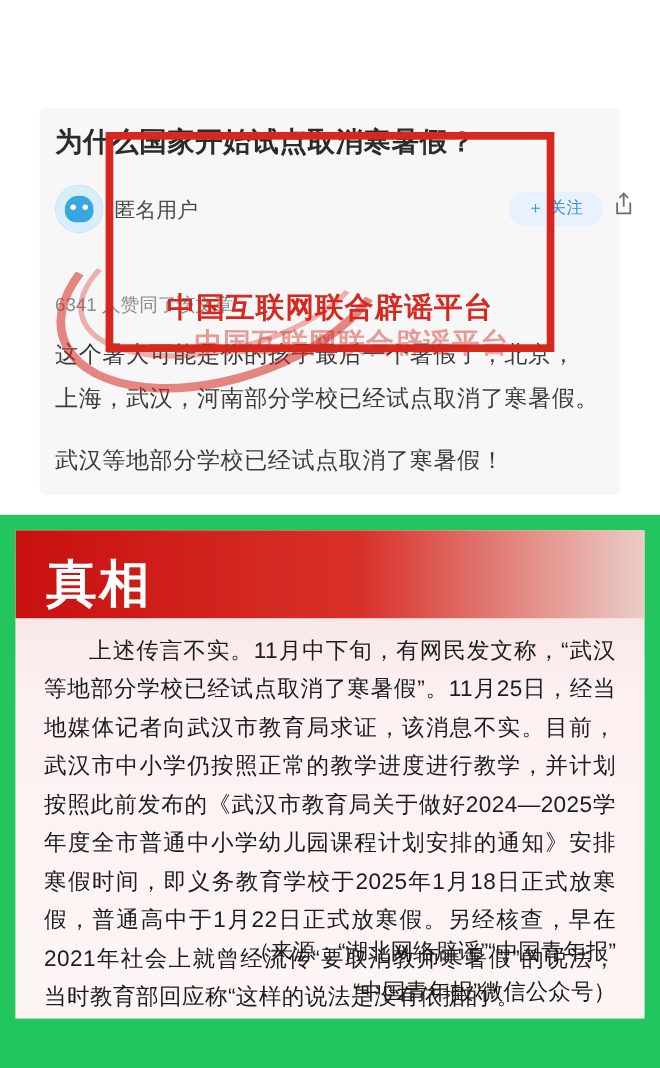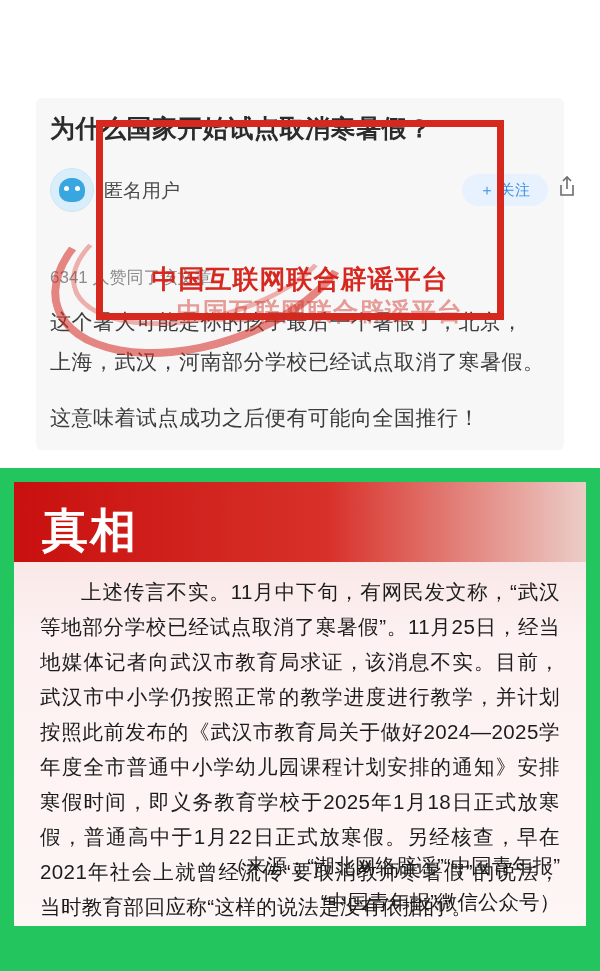--- a/index.html
+++ b/index.html
@@ -301,21 +301,21 @@
             <path d="M6 6 L10 2 L14 6" stroke="#6b6b6b" stroke-width="1.6" fill="none"></path>
             <path d="M4 10 L4 20 L16 20 L16 10" stroke="#6b6b6b" stroke-width="1.6" fill="none"></path>
           </svg>
         </div>
       </div>
 
       <div class="likes-line">6341 人赞同了该文章</div>
 
       <div class="body-line l1">这个暑大可能是你的孩子最后一个暑假了，北京，</div>
       <div class="body-line l2">上海，武汉，河南部分学校已经试点取消了寒暑假。</div>
-      <div class="body-line l3">这意味着试点成功之后便有可能向全国推行！</div>
+      <div class="body-line l3">武汉等地部分学校已经试点取消了寒暑假！</div>
     </div>
 
     <div class="stamp">
       <div class="stamp-swoosh"></div>
       <div class="stamp-swoosh2"></div>
       <div class="stamp-frame"></div>
       <div class="stamp-sub">中国互联网联合辟谣平台</div>
     </div>
 
     <div class="watermark">中国互联网联合辟谣平台</div>

